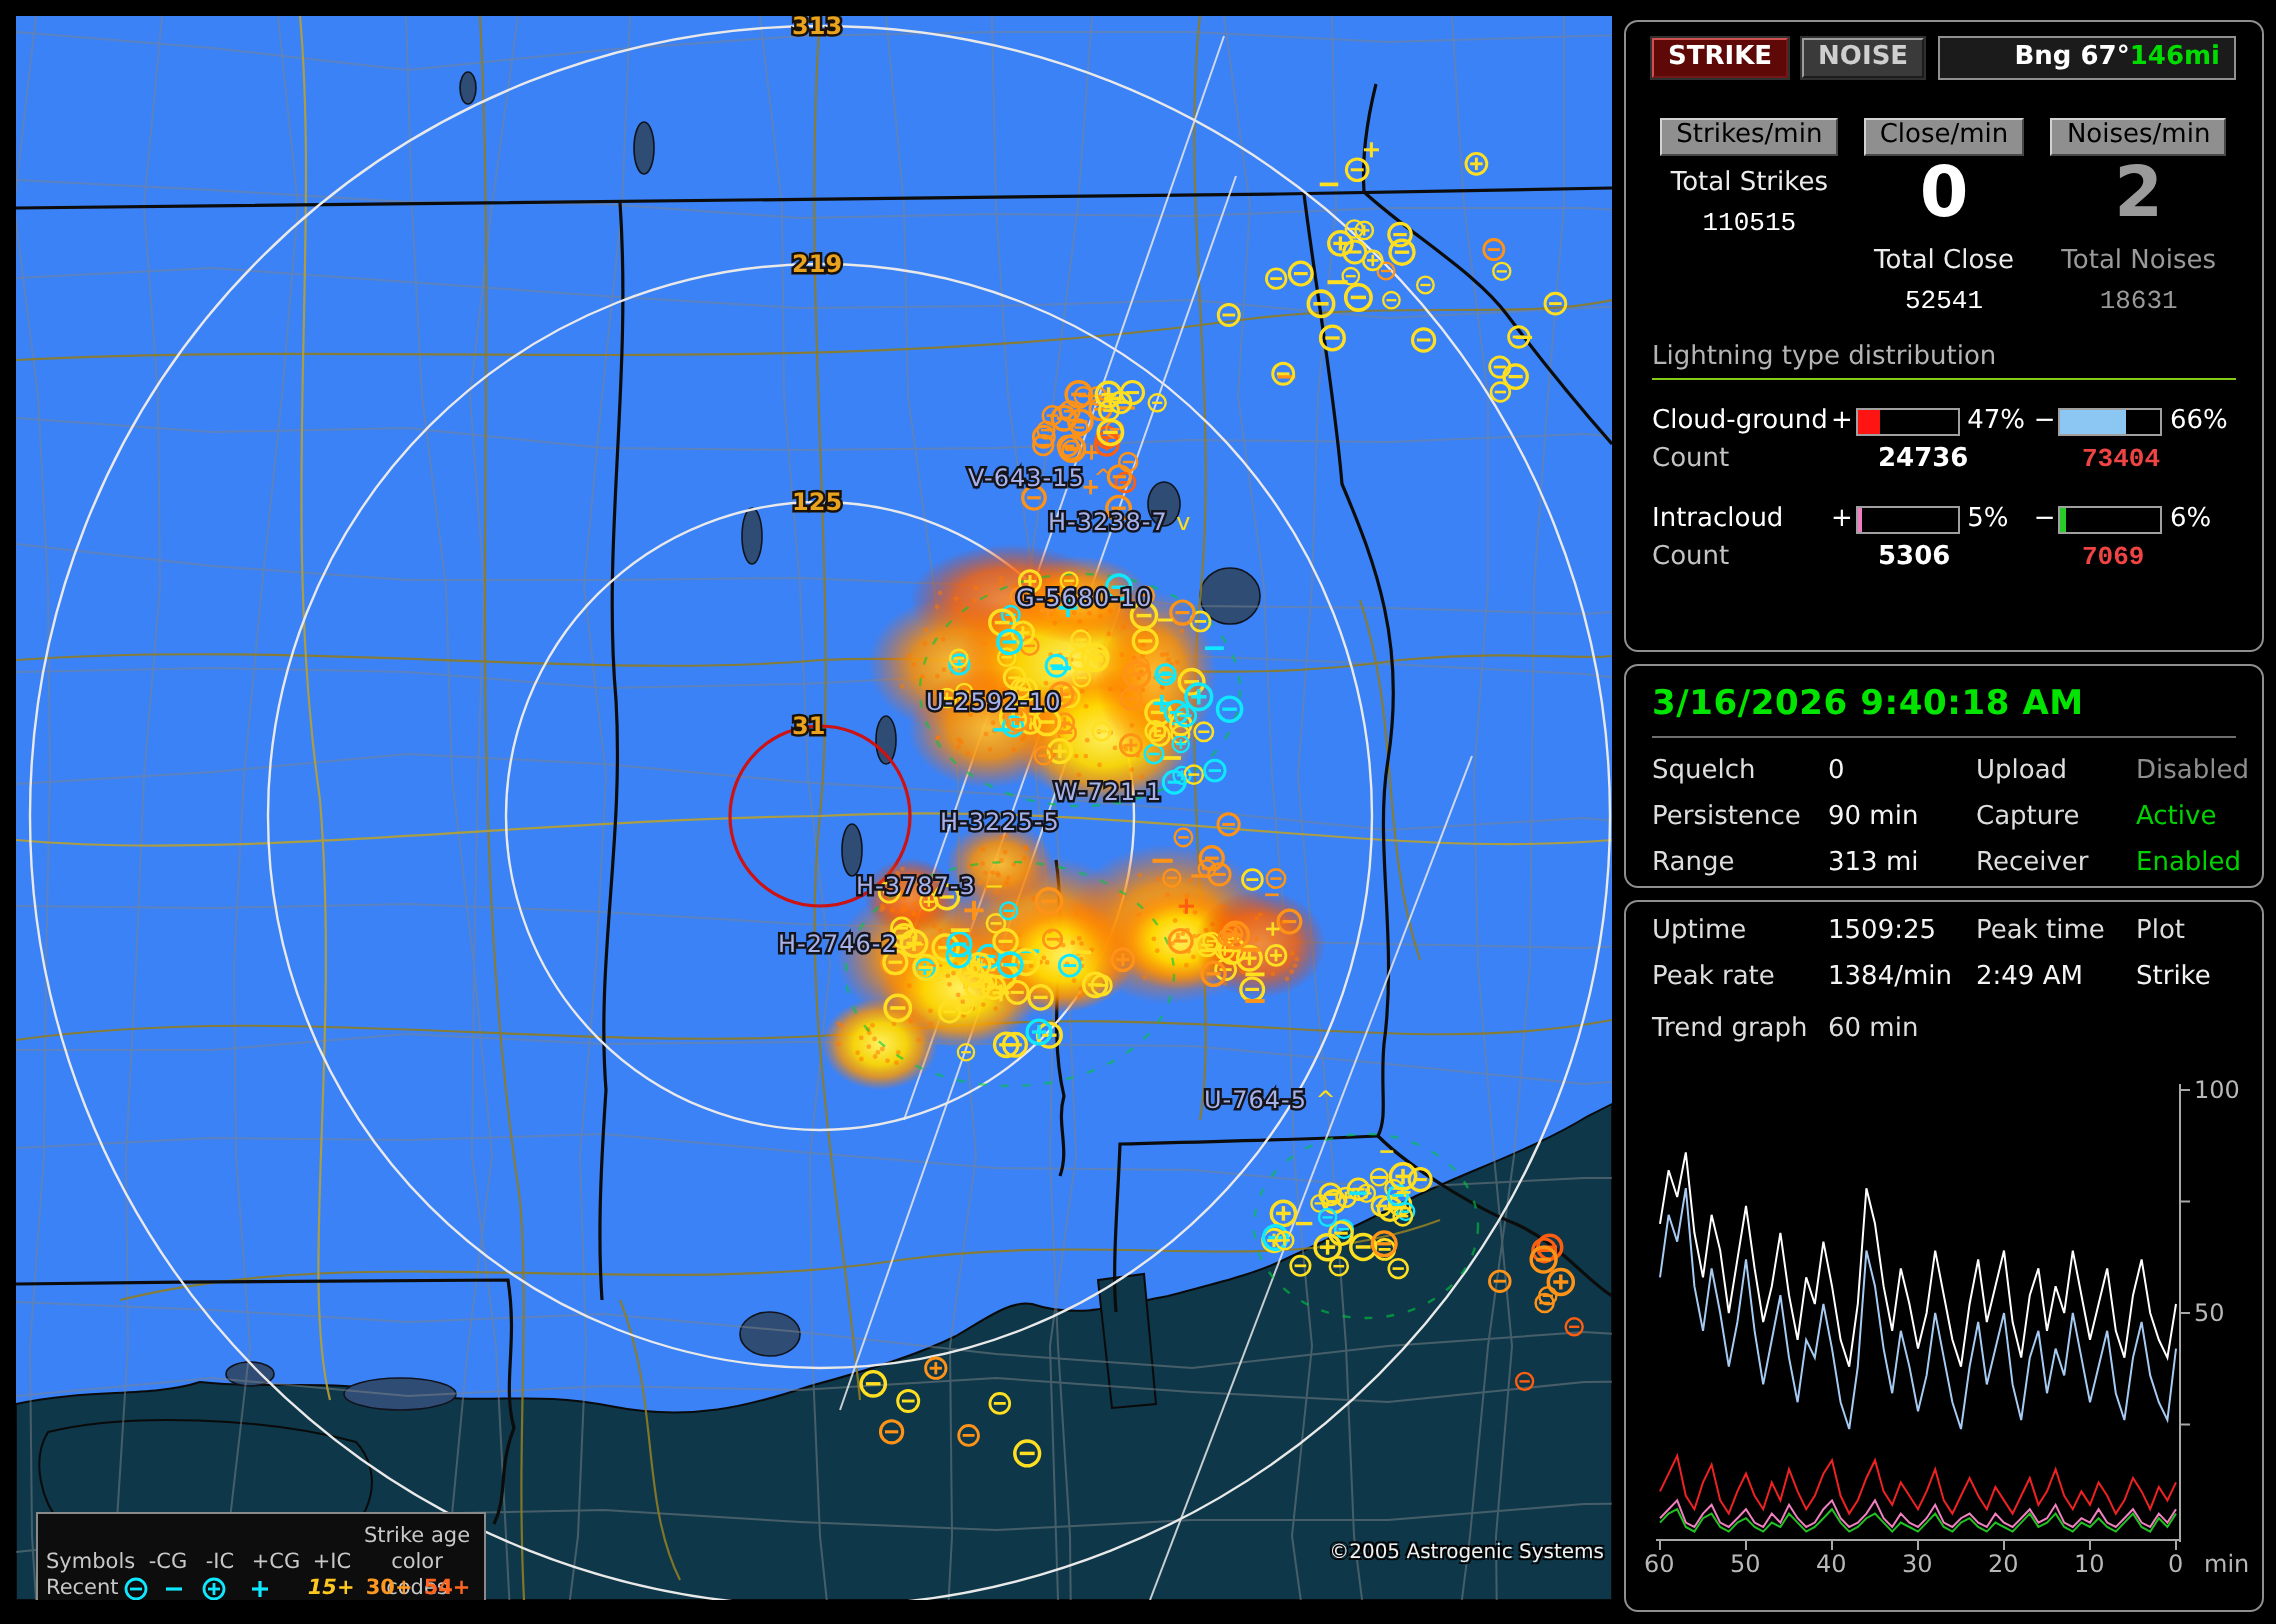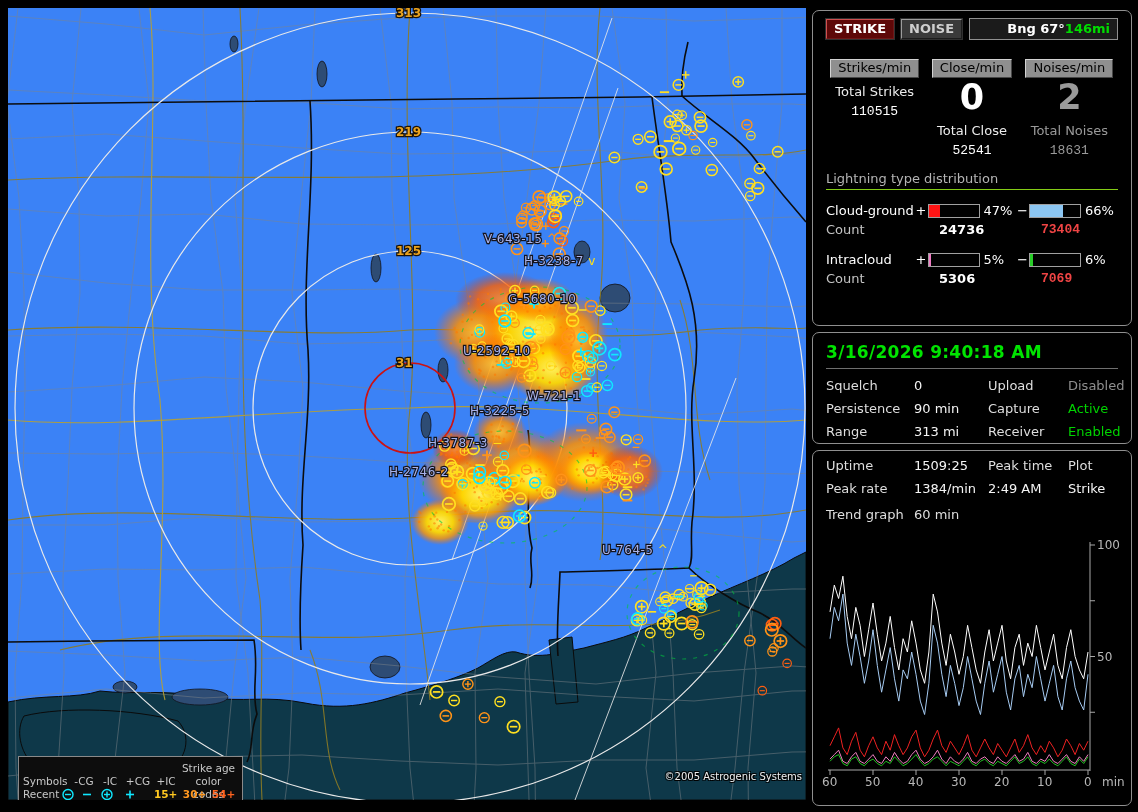--- a/index.html
+++ b/index.html
@@ -873,21 +873,21 @@
             <svg width="16" height="13" viewBox="-8 -6.5 16 13" class="lg-sym">
               <use href="#sym-cgp" stroke="#10e8ff"></use>
             </svg>
           </span>
           <span class="lg-c">
             <svg width="16" height="13" viewBox="-8 -6.5 16 13" class="lg-sym">
               <use href="#sym-icp" stroke="#10e8ff"></use>
             </svg>
           </span>
           <span style="width: 12px;"></span>
-          <span class="lg-age" style="color: rgb(255, 200, 32);">15+</span>
+          <span class="lg-age" style="color: rgb(255, 200, 32); font-style: italic;">15+</span>
           <span class="lg-age" style="color: rgb(255, 152, 32);">30+</span>
           <span class="lg-age" style="color: rgb(255, 100, 32);">54+</span>
         </div>
       <div class="lg-row" id="lg-old">
         <span class="lg-c0">Old</span>
       <span class="lg-c">
             <svg width="16" height="13" viewBox="-8 -6.5 16 13" class="lg-sym">
               <use href="#sym-cgm" stroke="#ffe018"></use>
             </svg>
           </span>

